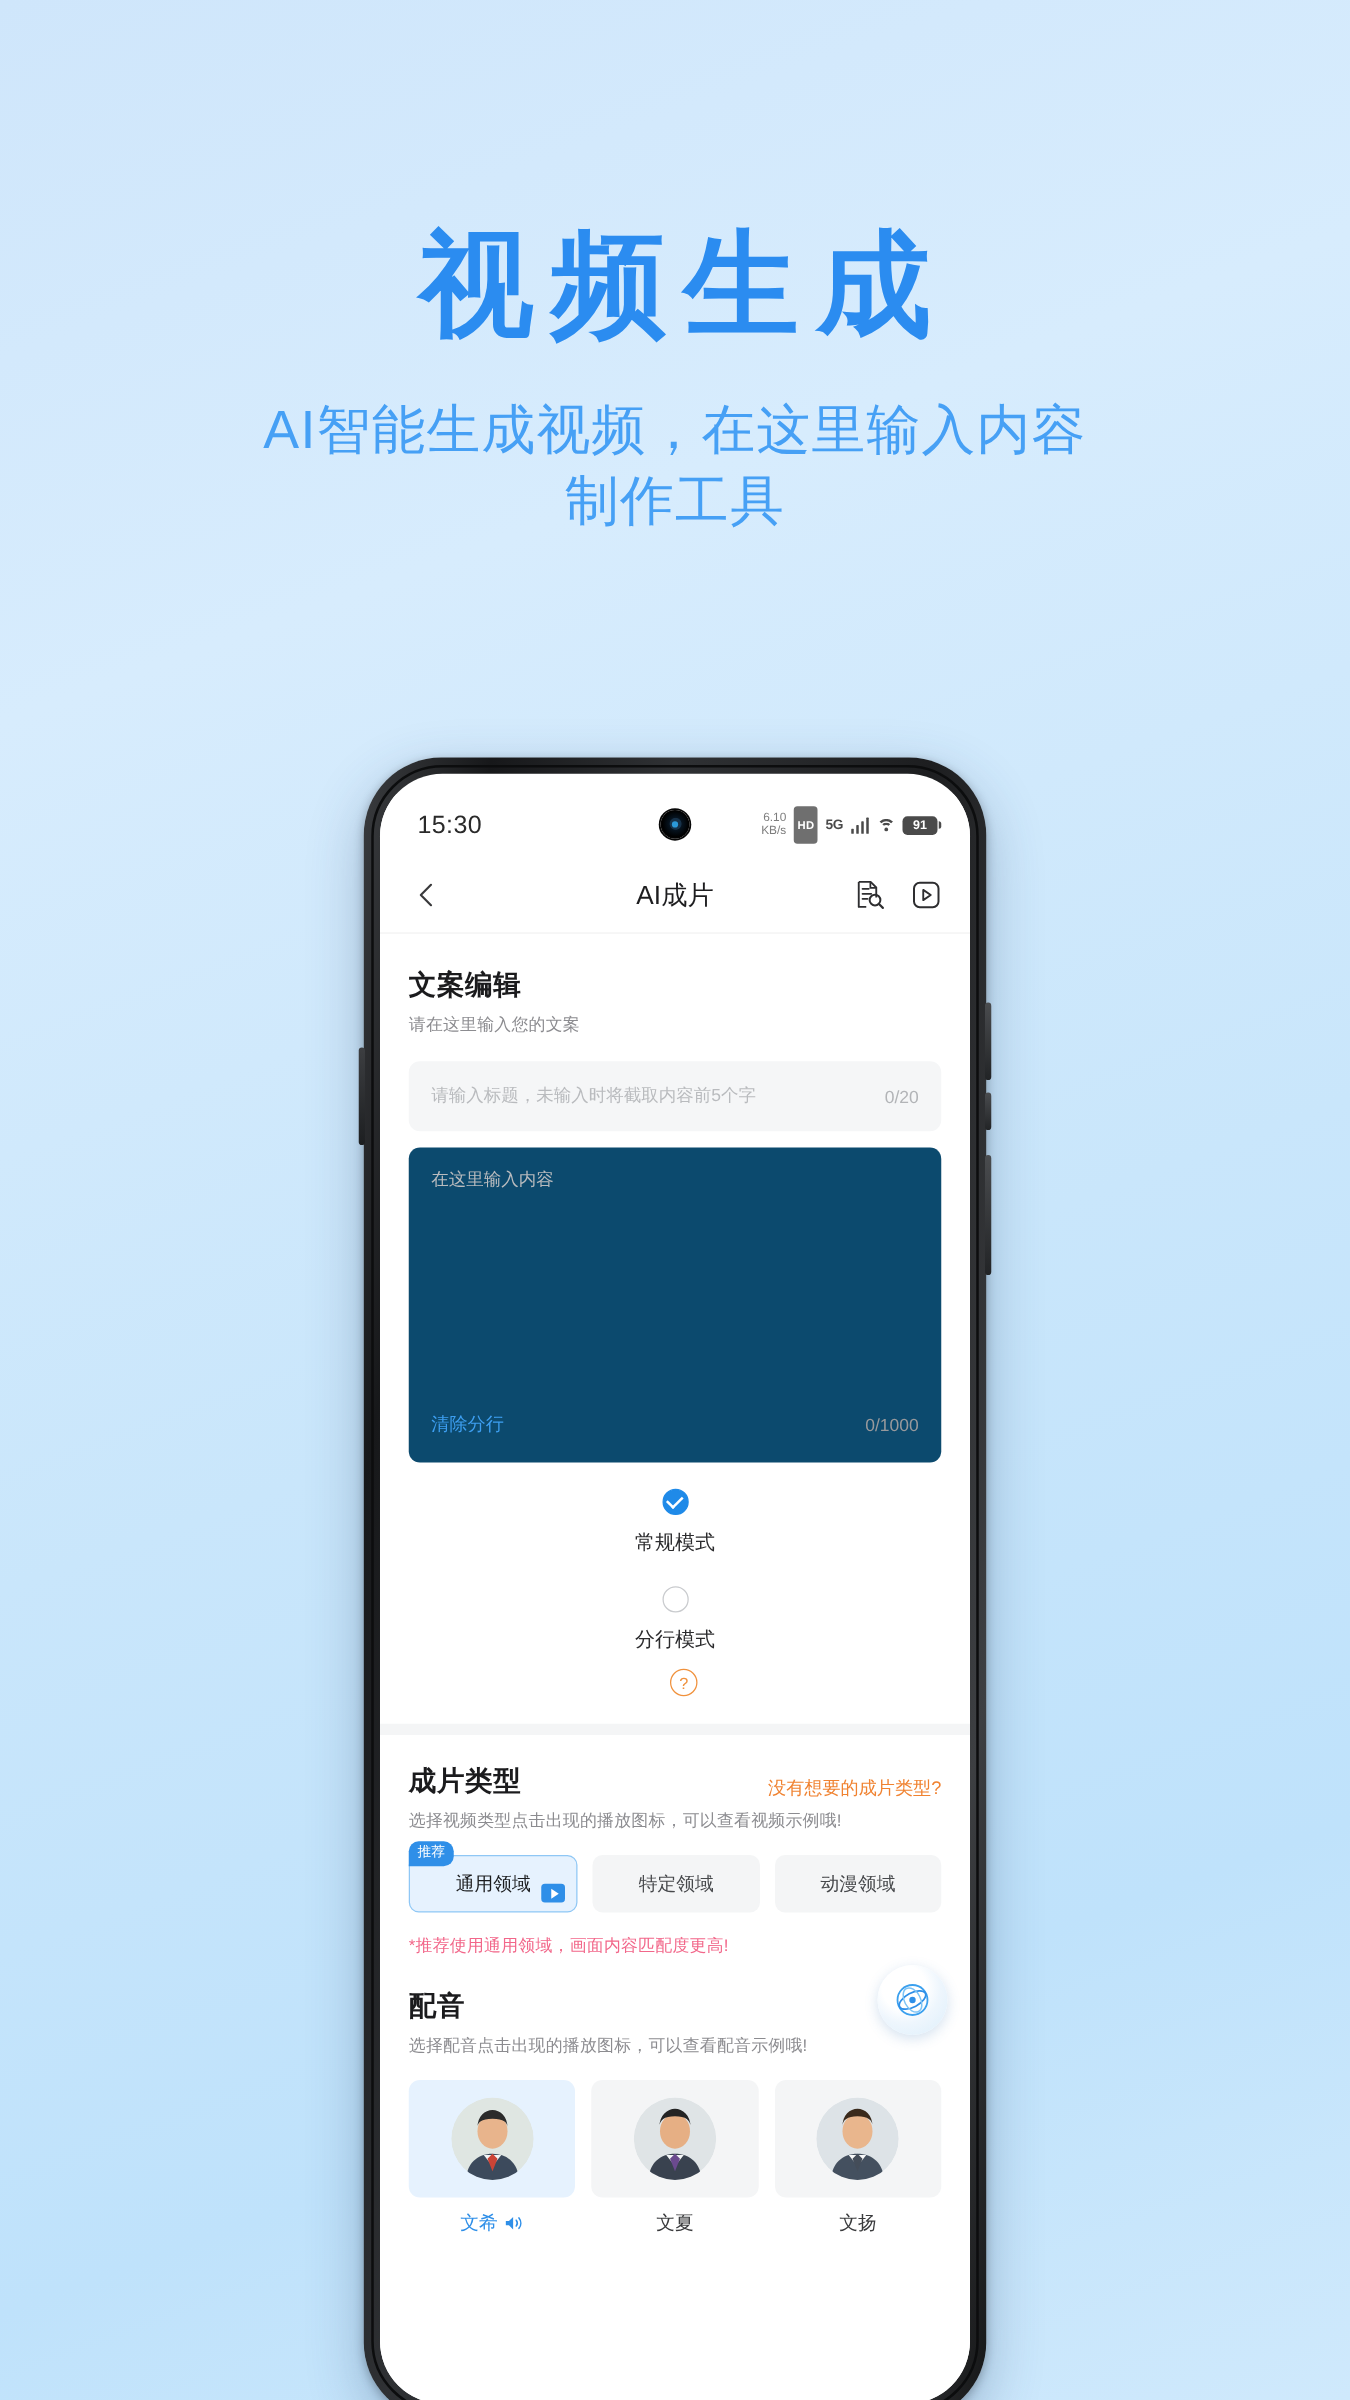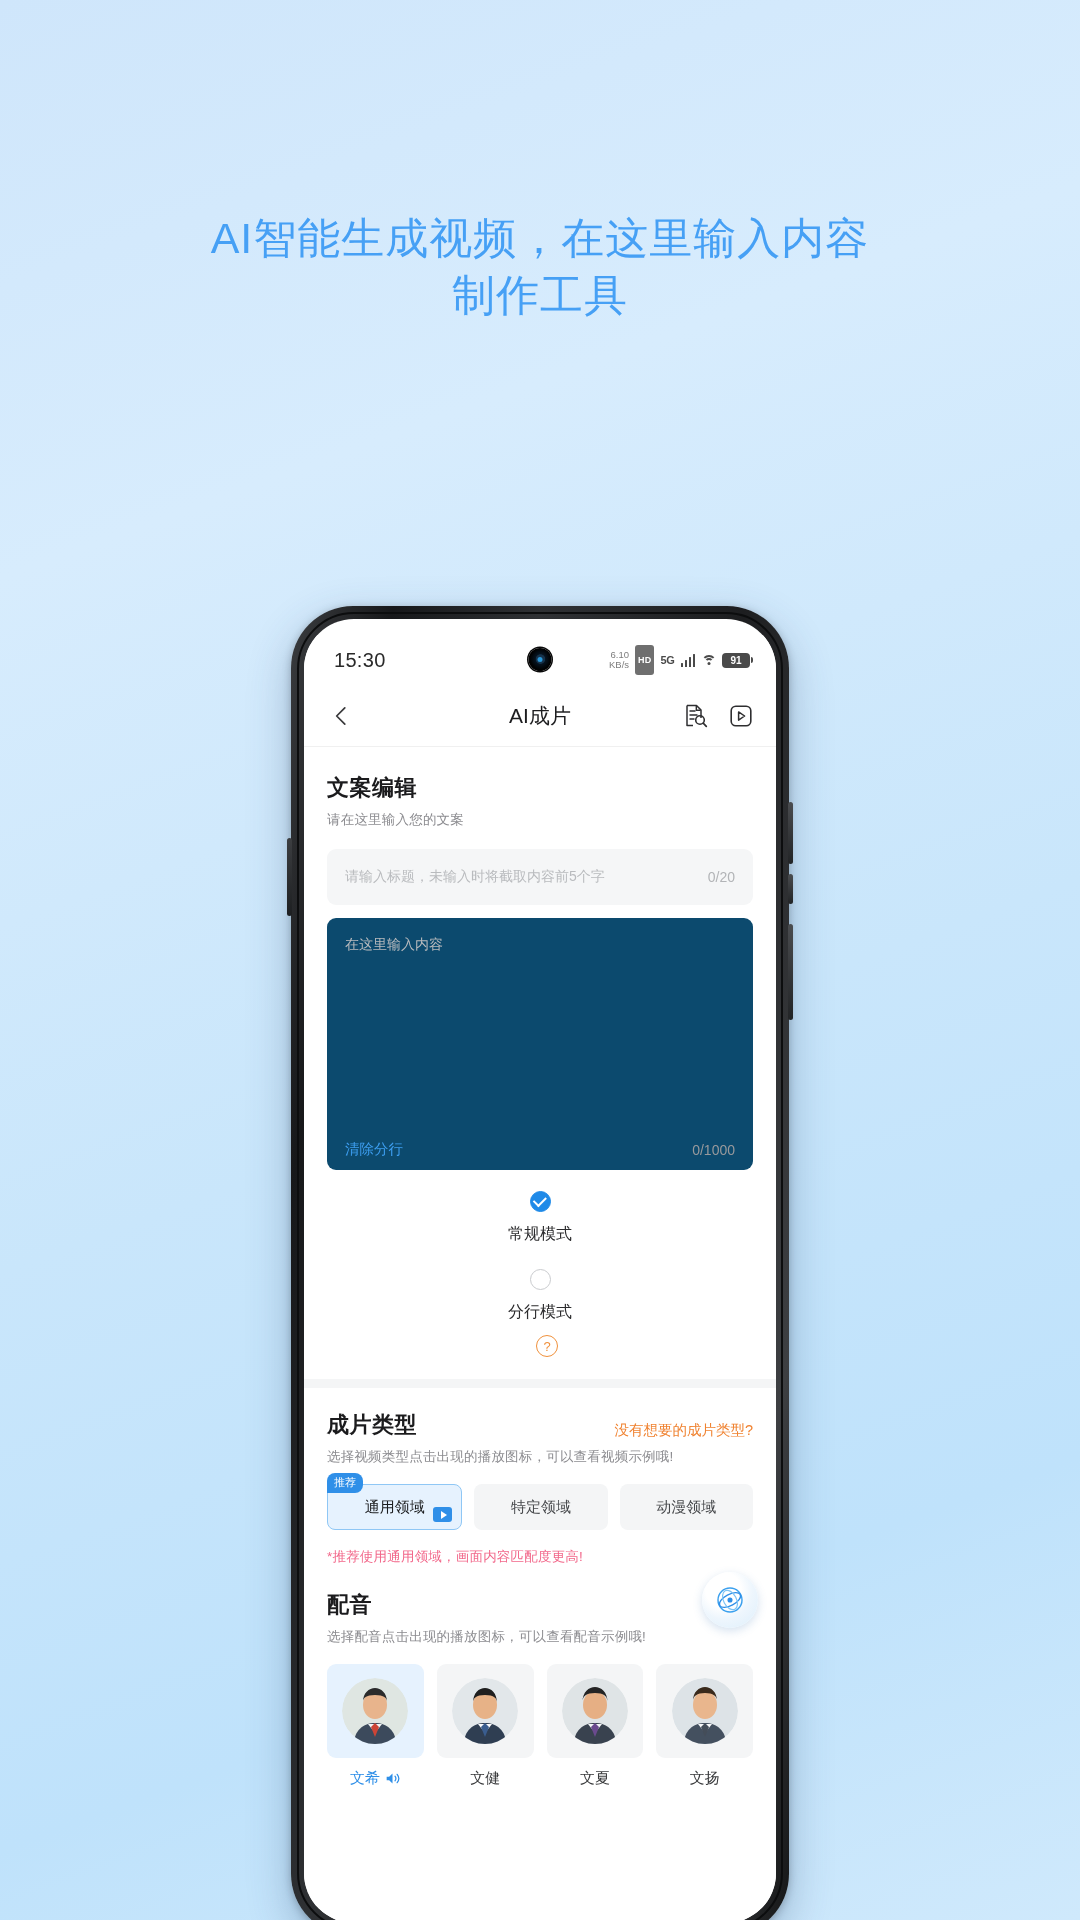--- a/index.html
+++ b/index.html
@@ -185,21 +185,21 @@
   .field-body {
     margin-top: 13px;
     background: #0c4a6e;
     border-radius: 9px;
     height: 252px;
     padding: 17px 18px 0 18px;
     position: relative;
   }
   .field-body .ph { font-size: 14px; color: #b9bbbe; }
   .field-body .footer {
-    position:absolute; left:18px; right:18px; bottom: 11px;
+    position:absolute; left:18px; right:18px; bottom: 21px;
     display:flex; align-items:center;
   }
   .field-body .clear { font-size: 14.5px; color: #3d9ef0; }
   .field-body .cnt { margin-left:auto; font-size: 14px; color: #98999c; }
 
   .mode-row { display:flex; align-items:center; gap: 12px; margin-top: 21px; flex-direction: column; }
   .radio {
     width: 21px; height: 21px; border-radius: 50%;
     border: 1.6px solid #c9cbce; background: #fff;
     display:flex; align-items:center; justify-content:center; flex: none;
@@ -275,20 +275,21 @@
     margin-top: 11px; font-size: 15px; color: #3a3b3d;
     display: flex; align-items: center; justify-content: center; gap: 4px;
   }
   .voice-item.active .voice-name { color: #2f8fe8; }
   .spk { width: 17px; height: 15px; }
 </style>
 </head>
 <body>
 
 <div class="promo">
+  <div class="promo-title">视频生成</div>
   <div class="promo-sub">
     <div>AI智能生成视频，在这里输入内容</div>
     <div>制作工具</div>
   </div>
 </div>
 
 <div class="phone-wrap">
   <div class="phone-frame">
     <div class="phone-inner-ring"></div>
     <div class="btn-left"></div>
@@ -428,35 +429,20 @@
               </div>
               <div class="voice-name">
                 <span>文希</span>
                 <svg class="spk" viewBox="0 0 20 18">
                   <path d="M3 7h3l4-4v12l-4-4H3z" fill="#2f8fe8"></path>
                   <path d="M13 6.2a4.6 4.6 0 010 5.6M15.6 4a8 8 0 010 10" fill="none" stroke="#2f8fe8" stroke-width="1.5" stroke-linecap="round"></path>
                 </svg>
               </div>
             </div>
 
-            <div class="voice-item">
-              <div class="voice-card">
-                <svg class="avatar" viewBox="0 0 66 66">
-                  <circle cx="33" cy="33" r="33" fill="#e2e7ea"></circle>
-                  <path d="M12 66c0-13 9-21 21-21s21 8 21 21z" fill="#2f3e52"></path>
-                  <path d="M26 46h14l-7 9z" fill="#fafbfc"></path>
-                  <path d="M33 45l-4 4 4 10 4-10z" fill="#3a5d8f"></path>
-                  <ellipse cx="33" cy="27" rx="12" ry="14" fill="#e7b287"></ellipse>
-                  <path d="M21 25c0-10 6-15 12-15s12 5 12 15c0-5-3-8-12-8s-12 3-12 8z" fill="#1f1f1f"></path>
-                </svg>
-              </div>
-              <div class="voice-name">
-                <span>文健</span>
-              </div>
-            </div>
 
             <div class="voice-item">
               <div class="voice-card">
                 <svg class="avatar" viewBox="0 0 66 66">
                   <circle cx="33" cy="33" r="33" fill="#dfe4e6"></circle>
                   <path d="M12 66c0-13 9-21 21-21s21 8 21 21z" fill="#39424f"></path>
                   <path d="M26 46h14l-7 9z" fill="#f4f6f7"></path>
                   <path d="M33 45l-4 4 4 10 4-10z" fill="#6b4a8e"></path>
                   <ellipse cx="33" cy="27" rx="12" ry="14" fill="#e6af84"></ellipse>
                   <path d="M20.5 24c0-10 6.5-15 12.5-15s12.5 5 12.5 15c0-6-4-9-12.5-9s-12.5 3-12.5 9z" fill="#242424"></path>

